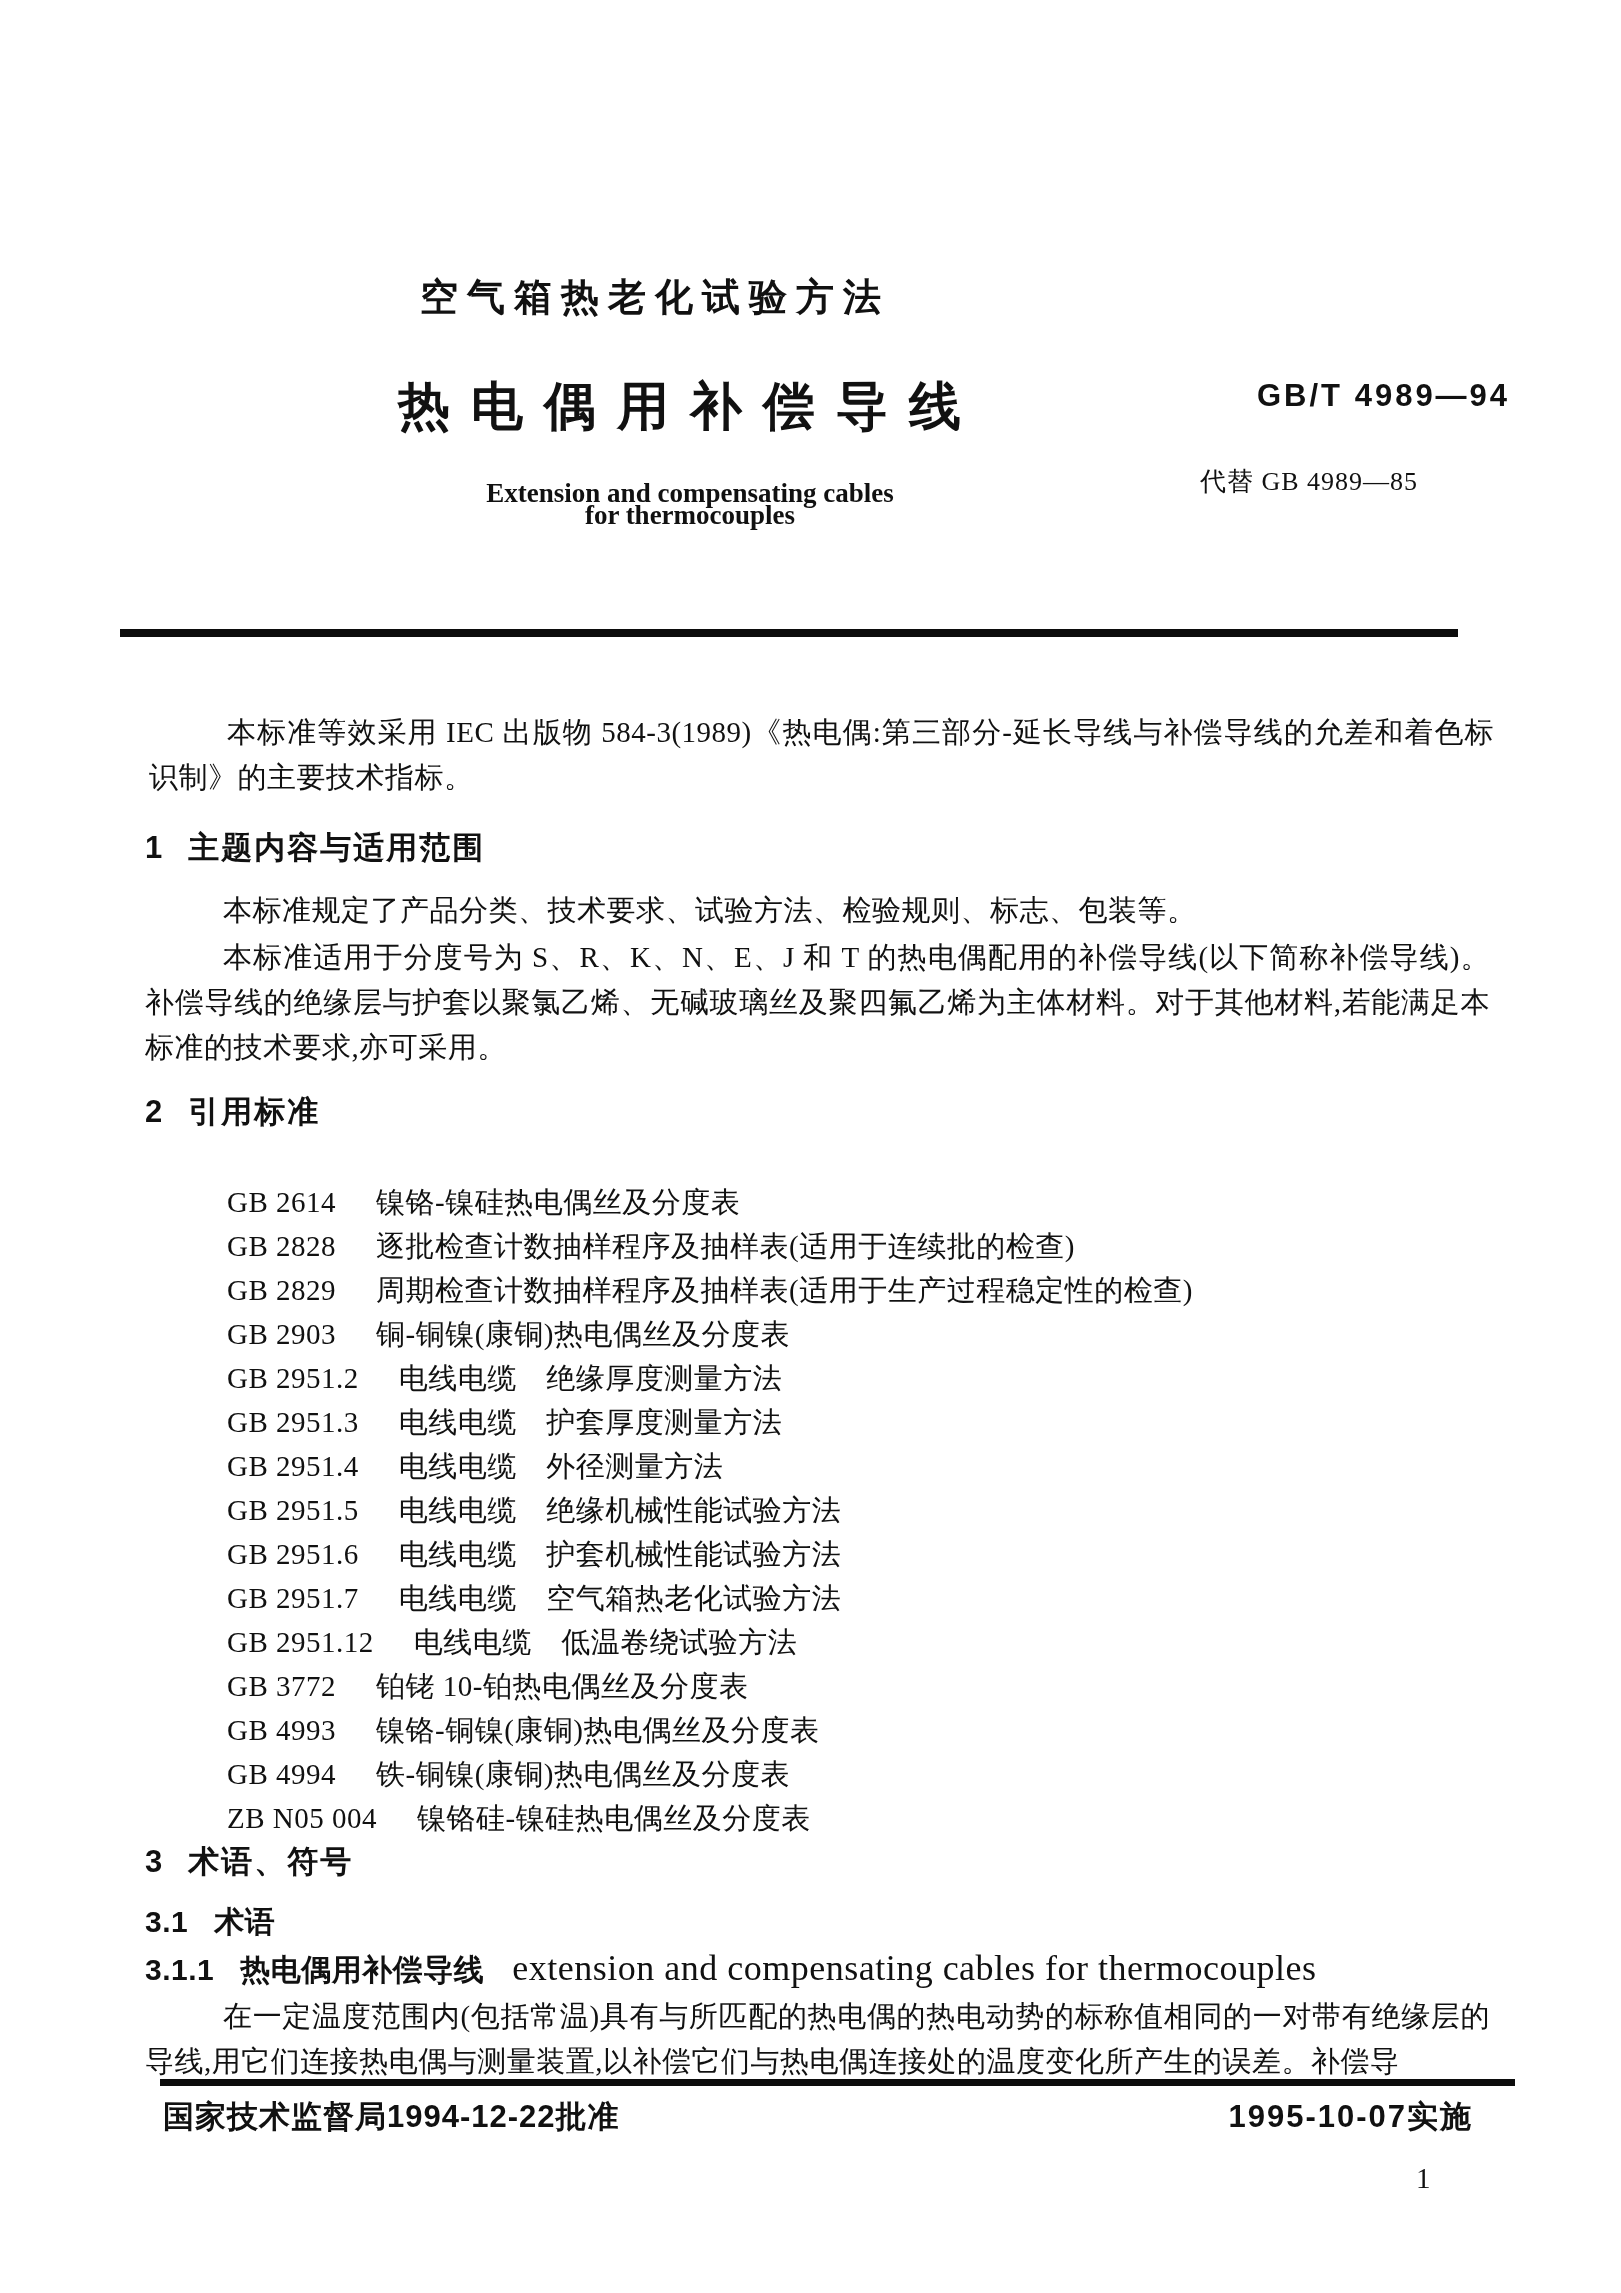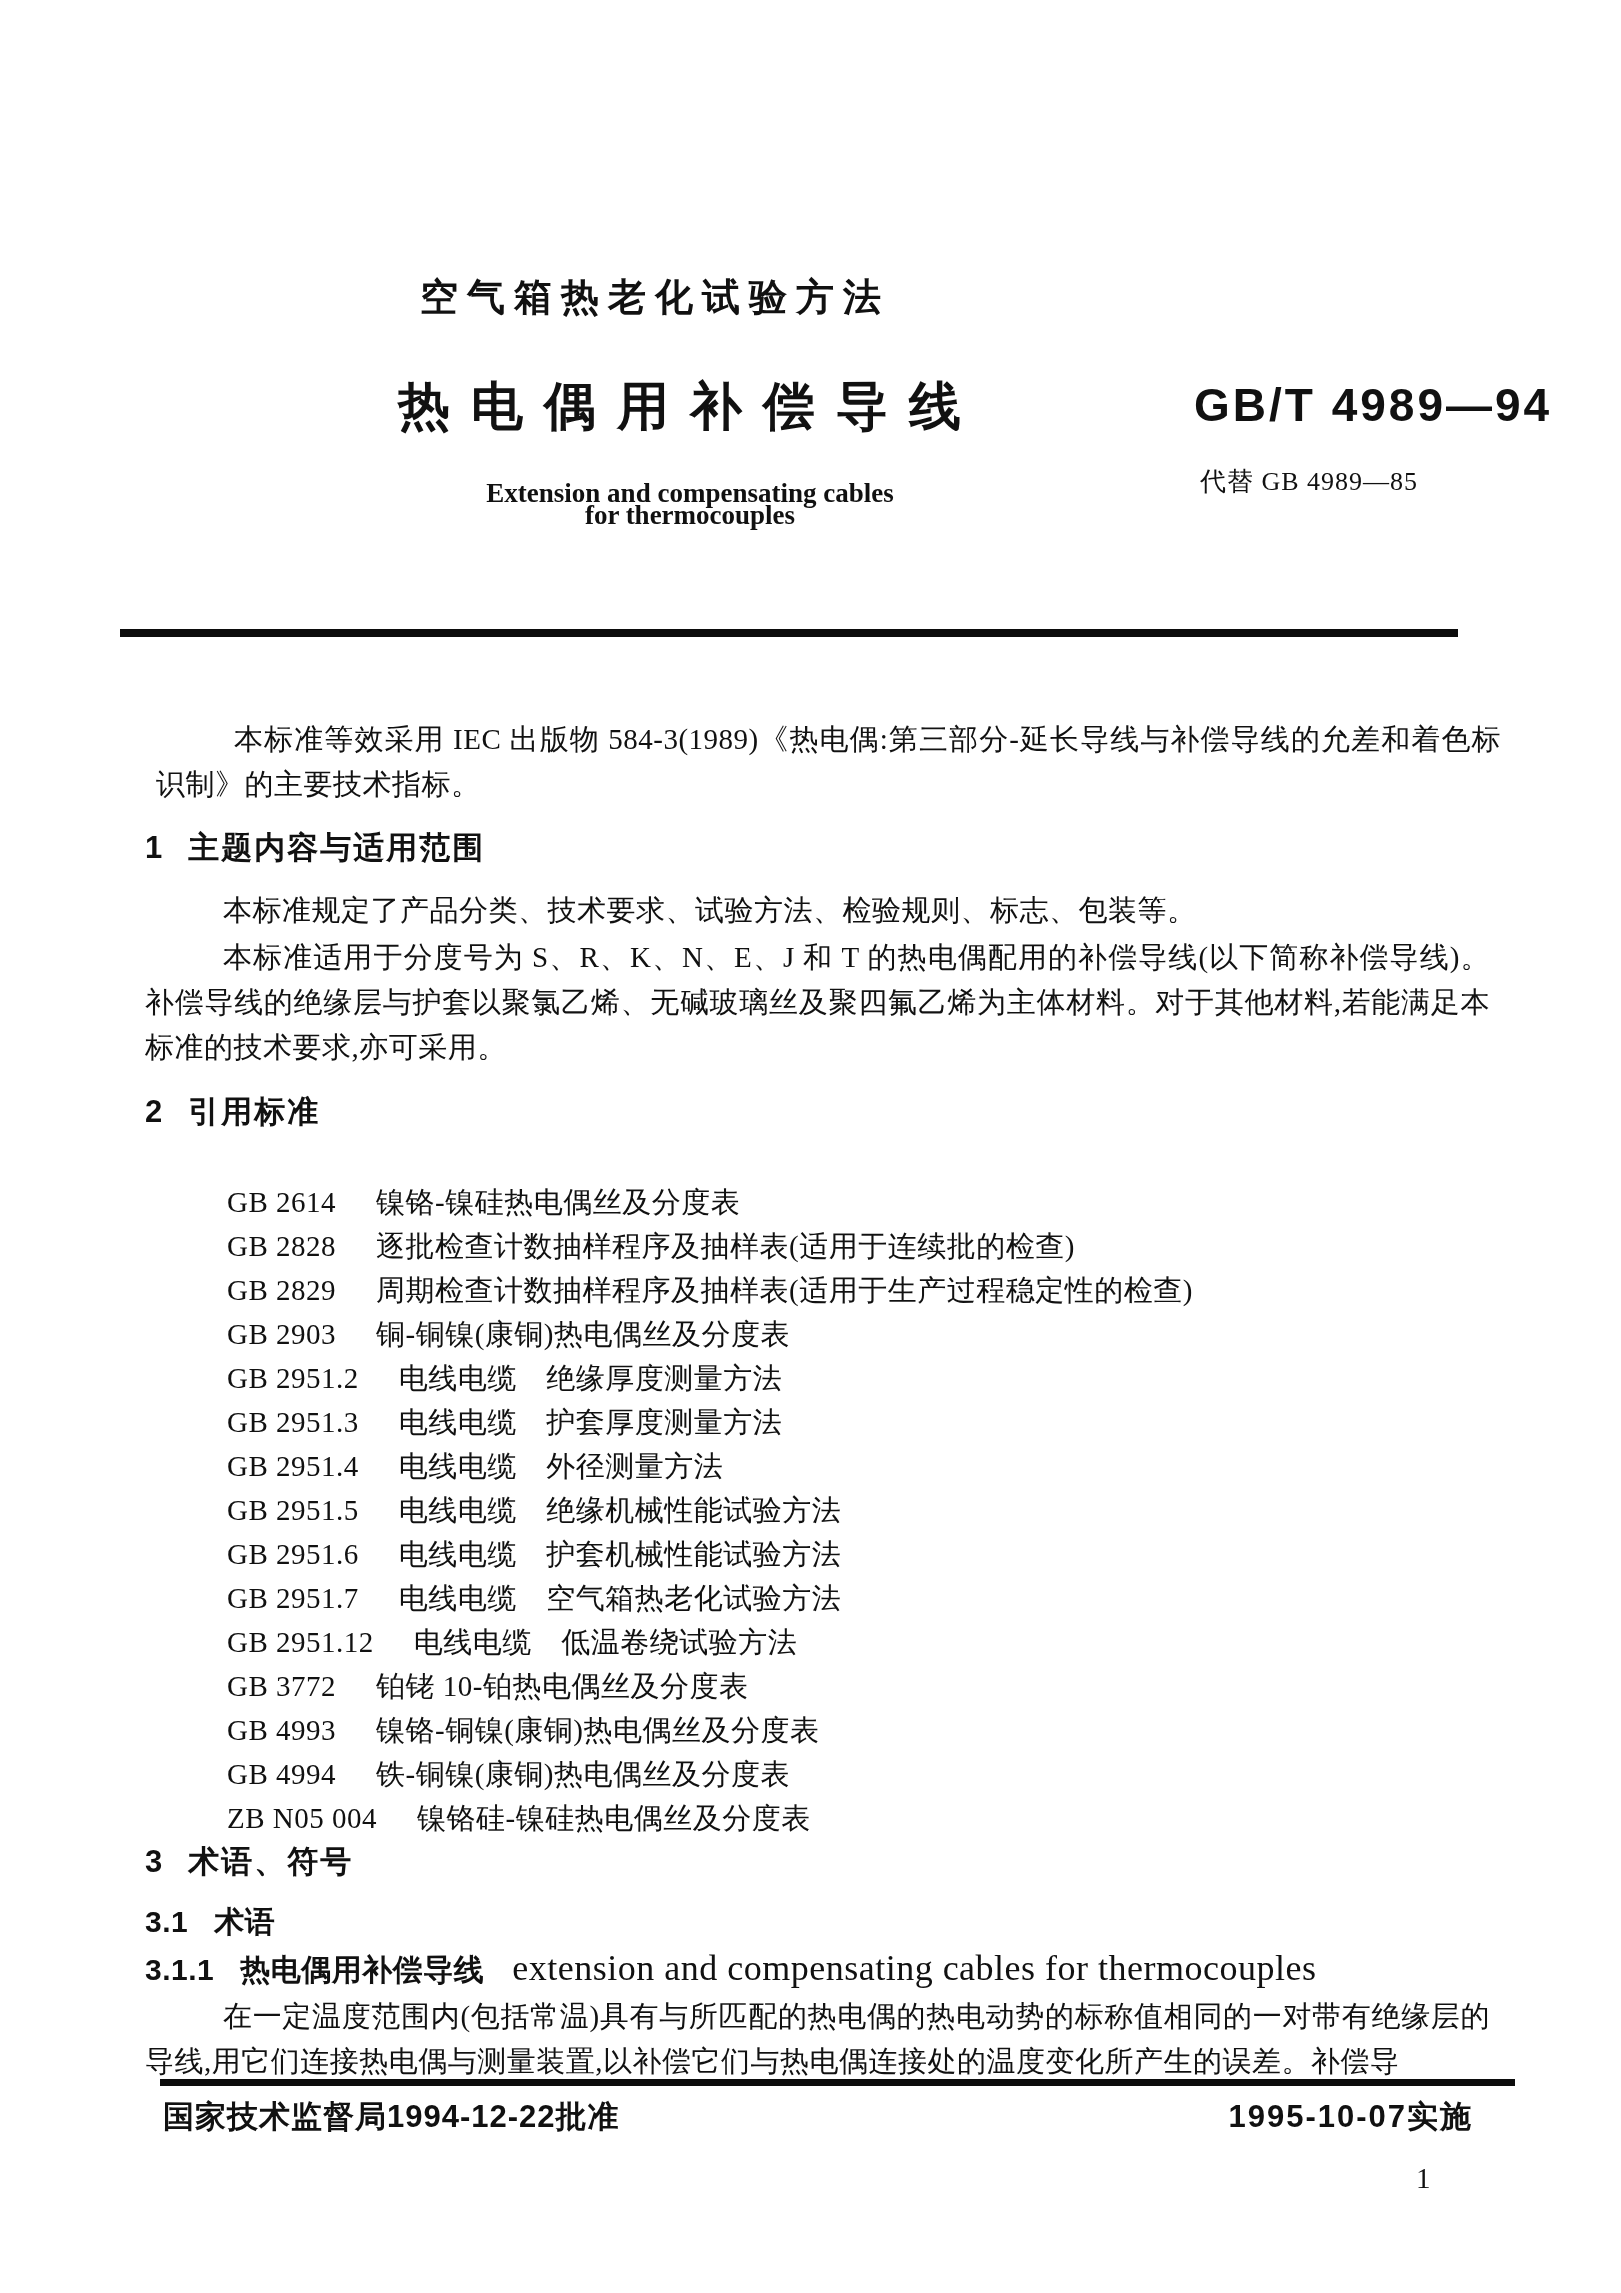--- a/index.html
+++ b/index.html
@@ -20,22 +20,22 @@
     left:420px;top:272px;
     font-size:38px;font-weight:bold;letter-spacing:9px;
     white-space:nowrap;
   }
   .title-zh{
     left:398px;top:372px;
     font-size:52px;font-weight:bold;letter-spacing:21px;
     white-space:nowrap;
   }
   .std-no{
-    left:1194px;top:378px;
-    font-size:46px;font-weight:bold;letter-spacing:3px;
+    left:1257px;top:378px;
+    font-size:31px;font-weight:bold;letter-spacing:3px;
     white-space:nowrap;
   }
   .supersedes{
     left:1200px;top:464px;
     font-size:26px;letter-spacing:1px;
     white-space:nowrap;
   }
   .title-en{
     left:340px;width:700px;text-align:center;
     font-size:27px;font-weight:bold;
@@ -111,21 +111,21 @@
 <div class="page">
 
   <div class="abs ns-label sans">空气箱热老化试验方法</div>
   <div class="abs title-zh sans">热电偶用补偿导线</div>
   <div class="abs std-no sans">GB/T 4989—94</div>
   <div class="abs supersedes">代替 GB 4989—85</div>
   <div class="abs title-en l1">Extension and compensating cables</div>
   <div class="abs title-en l2">for thermocouples</div>
   <div class="abs header-rule"></div>
 
-  <p class="abs body-block indent intro" style="margin:11px">本标准等效采用 IEC 出版物 584-3(1989)《热电偶:第三部分-延长导线与补偿导线的允差和着色标识制》的主要技术指标。</p>
+  <p class="abs body-block indent intro" style="margin:4px">本标准等效采用 IEC 出版物 584-3(1989)《热电偶:第三部分-延长导线与补偿导线的允差和着色标识制》的主要技术指标。</p>
 
   <div class="abs body-block s1-heading sec-heading">
     <span class="sec-num">1</span><span>主题内容与适用范围</span>
   </div>
   <p class="abs body-block indent s1-p1" style="margin:0">本标准规定了产品分类、技术要求、试验方法、检验规则、标志、包装等。</p>
   <p class="abs body-block indent s1-p2" style="margin:0">本标准适用于分度号为 S、R、K、N、E、J 和 T 的热电偶配用的补偿导线(以下简称补偿导线)。补偿导线的绝缘层与护套以聚氯乙烯、无碱玻璃丝及聚四氟乙烯为主体材料。对于其他材料,若能满足本标准的技术要求,亦可采用。</p>
 
   <div class="abs body-block s2-heading sec-heading">
     <span class="sec-num">2</span><span>引用标准</span>
   </div>

